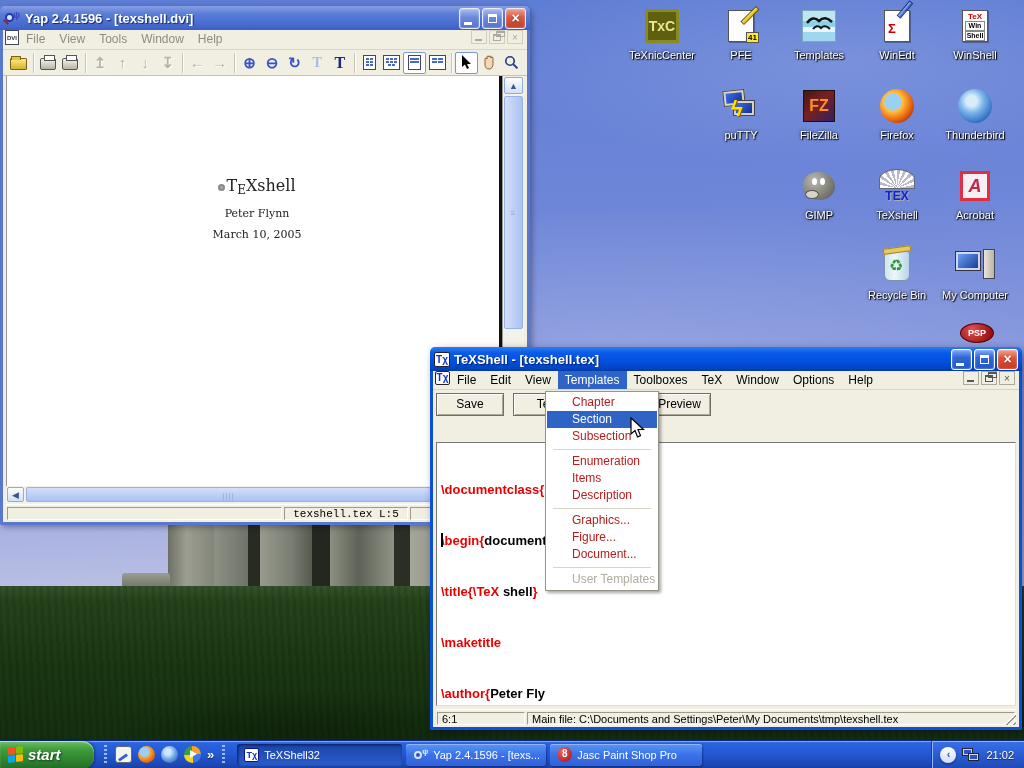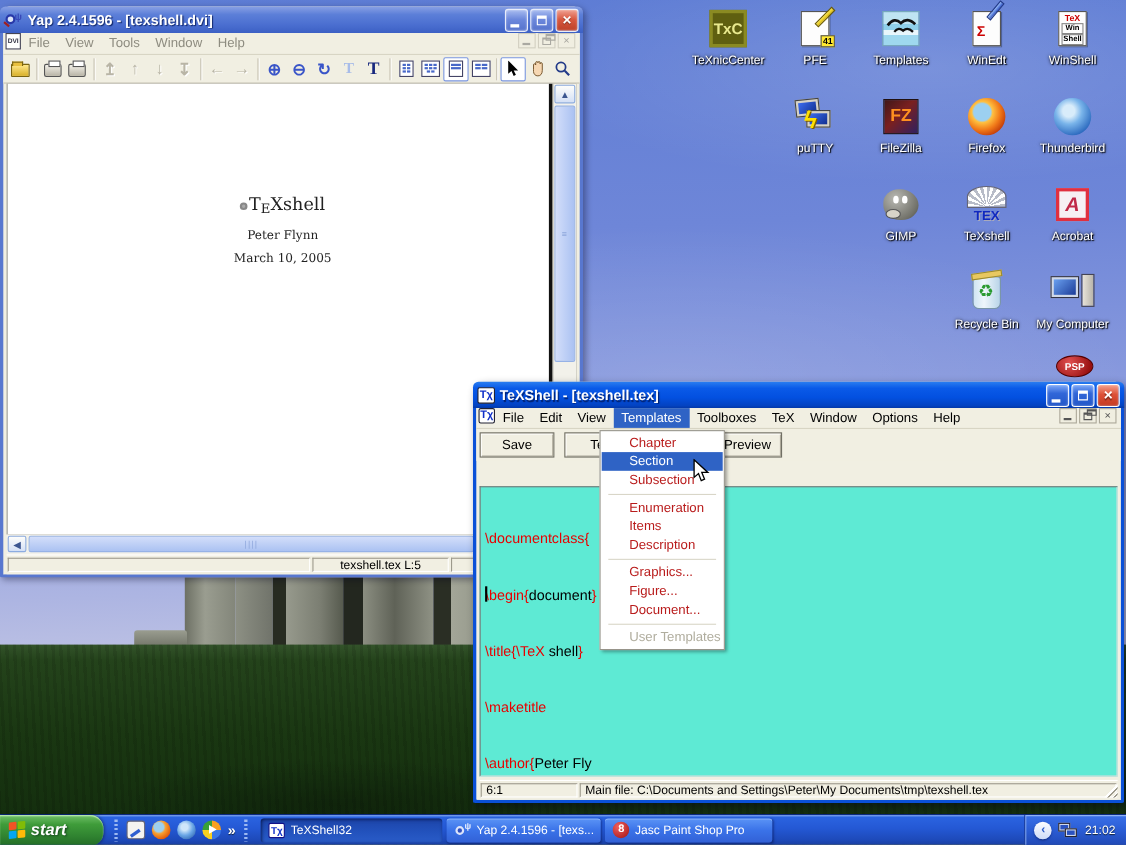--- a/index.html
+++ b/index.html
@@ -145,42 +145,42 @@
 
   .vscroll { position:absolute; right:0; top:0; bottom:0; width:21px; background:#f2f1ea; }
   .hscroll { position:absolute; left:3px; right:24px; bottom:18px; height:18px; background:#f2f1ea; }
   .sbtn { position:absolute; background:linear-gradient(#fdfdfb,#d4e0f6); border:1px solid #8cace0; border-radius:2px;
     color:#3c5690; font-size:9px; display:flex; align-items:center; justify-content:center; }
   .sthumb { position:absolute; background:linear-gradient(90deg,#d3defa,#abc2f2); border:1px solid #96b2e6; border-radius:2px; }
   .sthumb.h { background:linear-gradient(#d3defa,#abc2f2); }
   .grip { position:absolute; left:50%; top:50%; transform:translate(-50%,-50%); color:#8fa8dc; font-size:8px; letter-spacing:1px; }
   #yap-status { position:absolute; left:3px; right:3px; bottom:0; height:18px; }
   #yap-status .sp1 { width:275px; }
-  #yap-status .sp2 { width:124px; justify-content:center; }
+  #yap-status .sp2 { width:124px; justify-content:center;font-family:Liberation Mono, monospace; }
   #yap-status .sp3 { flex:1; }
 
   
   #texshell { left:430px; top:347px; width:592px; height:383px; background:#f1efe2;
     border:3px solid #0a50d8; border-top:none; box-shadow:3px 3px 8px rgba(0,0,30,.45); }
   #texshell .titlebar { margin:0 -3px;
     background:linear-gradient(#2a7ef0 0%, #0a5ae8 25%, #0350e0 60%, #0343c2 90%, #0338a8 100%); }
   .tx-logo { width:16px; height:15px; background:#fff; border:1px solid #223; border-radius:2px;
     color:#1030c8; font-weight:bold; font-size:10px; line-height:13px; text-align:center; }
   #texshell .menubar { border-bottom:1px solid #d8d5c4; height:19px; }
   .mitem.selected { background:#2f63c5; color:#fff; }
   #tx-toolbar { position:relative; height:29px; background:#f1efe2; }
   .cbtn { position:absolute; top:3px; height:23px; background:#f1efe2; font-size:12px; color:#000; text-align:center;
     border:1px solid #716f64; box-shadow:inset 1px 1px 0 #fff, inset -1px -1px 0 #aca899; line-height:21px; }
   #tx-tabrow { position:relative; height:23px; background:#f1efe2; }
   #tx-tab { position:absolute; left:3px; top:1px; width:77px; height:22px; background:#f4f2e8;
     border:1px solid #888; border-bottom:none; border-radius:3px 3px 0 0; box-shadow:inset 1px 1px 0 #fff;
     font-weight:bold; font-size:12px; text-align:center; line-height:21px; }
-  #tx-editor { position:absolute; left:3px; right:3px; top:95px; bottom:21px; background:#5eead4;
+  #tx-editor { position:absolute; left:3px; right:3px; top:95px; bottom:21px; background:#ffffff;
     border:1px solid #777; border-right-color:#ddd; border-bottom-color:#ddd;
-    font-size:13px; font-weight:normal; padding:4px 0 0 4px; line-height:17px; white-space:pre; overflow:hidden; }
+    font-size:13px; font-weight:bold; padding:4px 0 0 4px; line-height:17px; white-space:pre; overflow:hidden; }
   .cmd { color:#e80000; } .txt { color:#000; }
   #caret { position:absolute; left:4px; top:90px; width:2px; height:14px; background:#000; }
   #tx-status { position:absolute; left:3px; right:3px; bottom:0; height:18px; }
   #tx-status .sp1 { width:88px; }
   #tx-status .sp2 { flex:1; }
   .resize-grip { position:absolute; right:0; bottom:2px; width:12px; height:12px;
     background:
       linear-gradient(135deg, transparent 0 50%, #fff 50% 58%, #9d9a8c 58% 66%, transparent 66% 78%, #fff 78% 84%, #9d9a8c 84% 92%, transparent 92%); }
 
   

